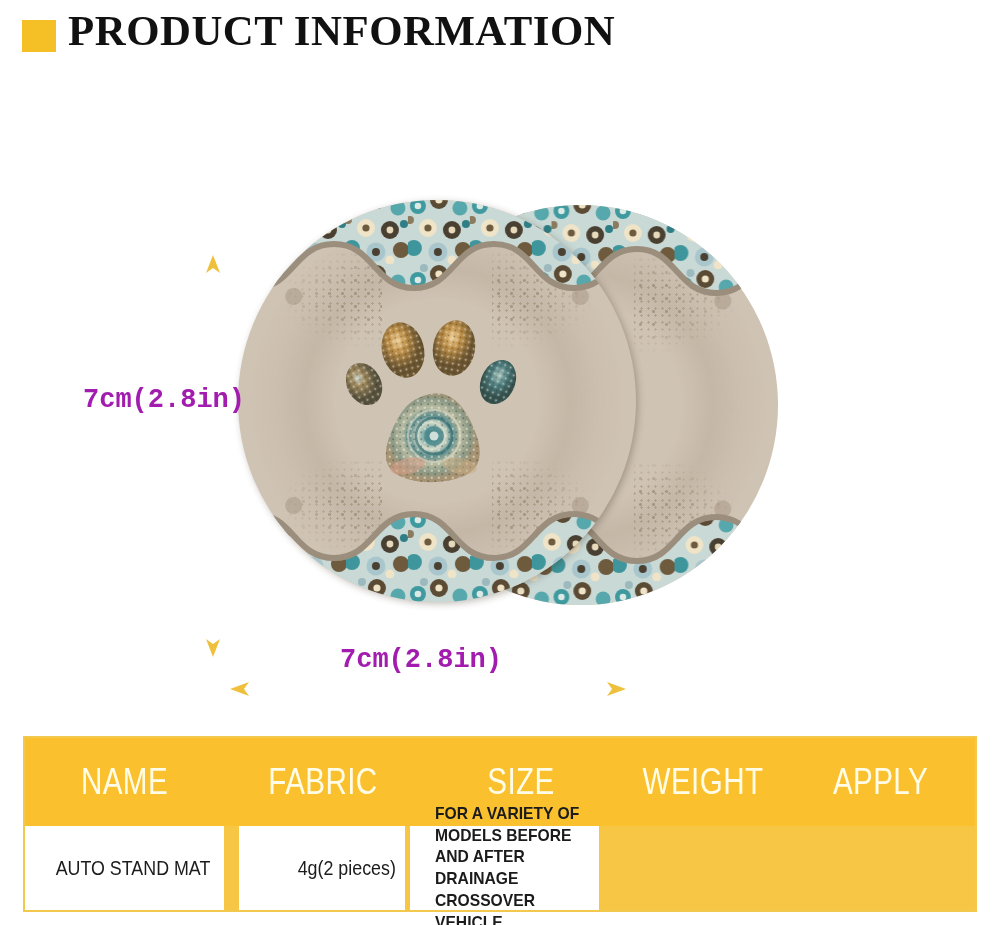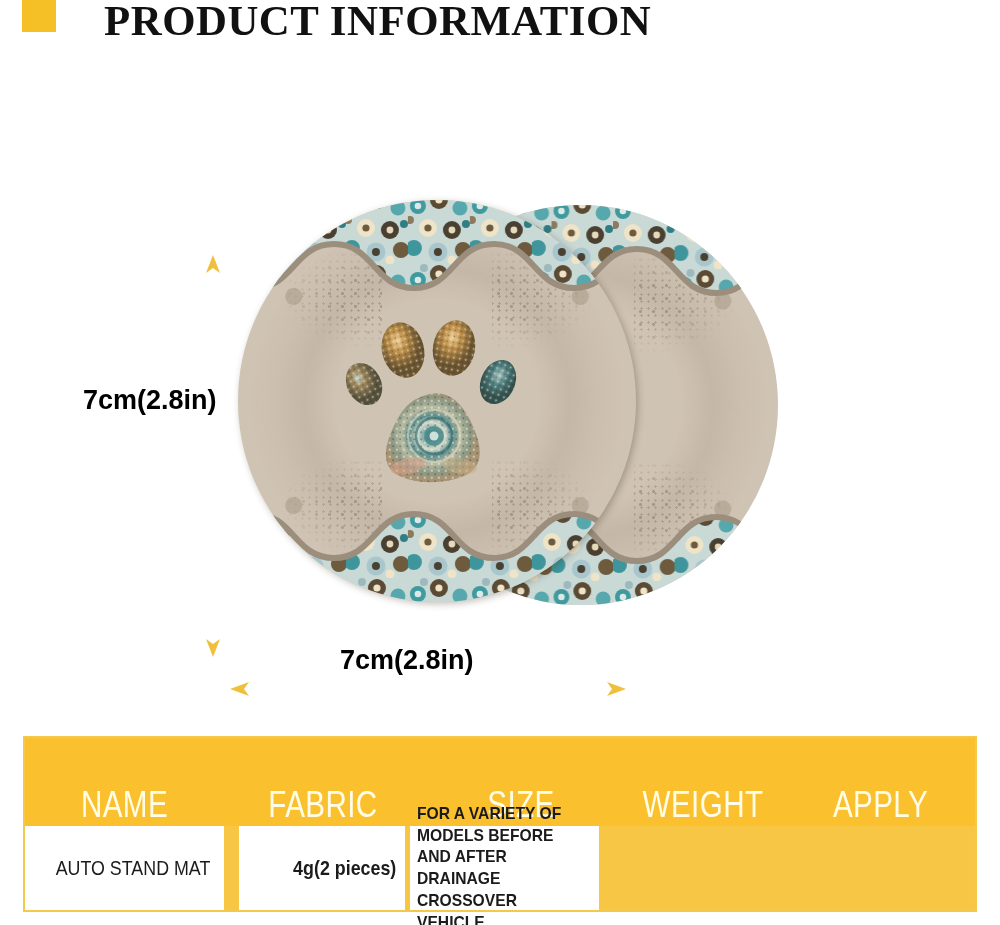--- a/index.html
+++ b/index.html
@@ -7,21 +7,21 @@
     width:1000px;height:925px;
     background:#ffffff;
     font-family:"Liberation Sans", sans-serif;
     overflow:hidden;
     position:relative;
   }
 
   
   .title-bar{
     position:absolute; left:0; top:0; width:1000px; height:52px;
-    display:flex; align-items:flex-start;gap:36px;
+    display:flex; align-items:flex-end;
   }
   .title-bullet{
     width:34px; height:32px; margin-left:22px; margin-right:12px;
     background:#F5C025; flex:none;
   }
   .title-text{
     font-family:"Liberation Serif", serif;
     font-weight:bold; font-size:42px; letter-spacing:.5px;
     color:#111111; line-height:1; white-space:nowrap;
     transform:scaleX(1.02); transform-origin:left center;
@@ -29,22 +29,22 @@
 
   
   .stage{ position:absolute; left:0; top:55px; width:1000px; height:675px; }
 
   
   .arrow-v{ position:absolute; left:205px; top:200px; width:16px; height:402px; }
   .arrow-h{ position:absolute; left:230px; top:622px; width:396px; height:24px; }
 
   .dim-label{
     position:absolute;
-    font-family:Liberation Sans, sans-serif;
-    font-weight:bold; color:#000000; white-space:nowrap;
+    font-family:Liberation Mono, monospace;
+    font-weight:bold; color:#a21caf; white-space:nowrap;
   }
   .dim-label.vert{ left:83px; top:330px; font-size:27px; }
   .dim-label.horz{ left:340px; top:590px; font-size:27px; }
 
   
   .coaster-wrap{ position:absolute; left:0; top:0; width:1000px; height:675px; }
   .coaster{
     position:absolute; border-radius:50%;
     background:#CFC3B4;
     overflow:hidden;
@@ -84,47 +84,47 @@
   .paw{ position:absolute; }
   .paw.main{ left:108px; top:108px; width:190px; height:180px; }
   .paw.rightc{ left:108px; top:110px; width:190px; height:180px; }
 
   
   .spec-table{
     position:absolute; left:23px; top:736px; width:954px; height:176px;
     border:2px solid #F2C94C; box-sizing:border-box; background:#ffffff;
   }
   .thead{
-    display:flex; height:88px; background:#FBC02D; align-items:flex-end;
+    display:flex; height:88px; background:#FBC02D; align-items:center;
   }
   .thead .th{
     font-size:37px; color:#FFFDE7; text-align:center;
     font-weight:normal; letter-spacing:.5px;
     transform:scaleX(.80); transform-origin:center;
     white-space:nowrap;
   }
   .tbody{ display:flex; height:84px; background:#F6C644; }
   .tbody .td{
     background:#ffffff; display:flex; align-items:center; justify-content:flex-end;
     box-sizing:border-box; height:84px;
   }
   .tbody .td .cell-text{
     font-size:21px; color:#1b1b1b; text-align:center; line-height:1.22;
     transform:scaleX(.85); transform-origin:center; white-space:nowrap;
   }
-  .tbody .td.apply{ justify-content:flex-end; padding-left:7px; }
+  .tbody .td.apply{ justify-content:flex-end; padding-left:25px; }
   .tbody .td.apply .cell-text{
     font-size:17px; text-align:left; white-space:normal;
     transform:scaleX(.92); transform-origin:left center; line-height:1.28;
     font-weight:bold;
   }
 
   
   .c0{ width:199px; } .c1{ width:198px; } .c2{ width:198px; }
-  .c3{ width:166px;font-weight:bold; } .c4{ width:189px; }
+  .c3{ width:166px; } .c4{ width:189px; }
   .gap{ width:5px; }
 </style>
 </head>
 <body>
 
 <div class="title-bar">
   <div class="title-bullet"></div>
   <div class="title-text">PRODUCT INFORMATION</div>
 </div>
 

